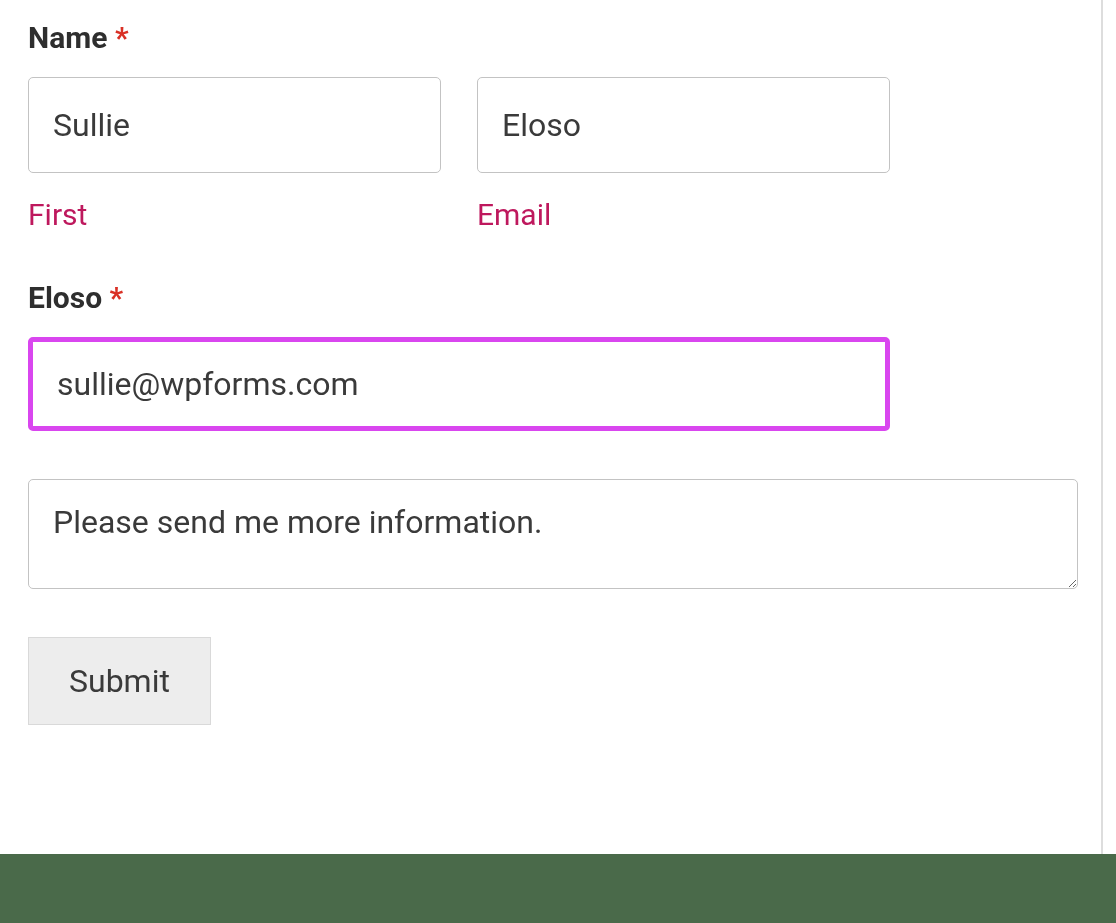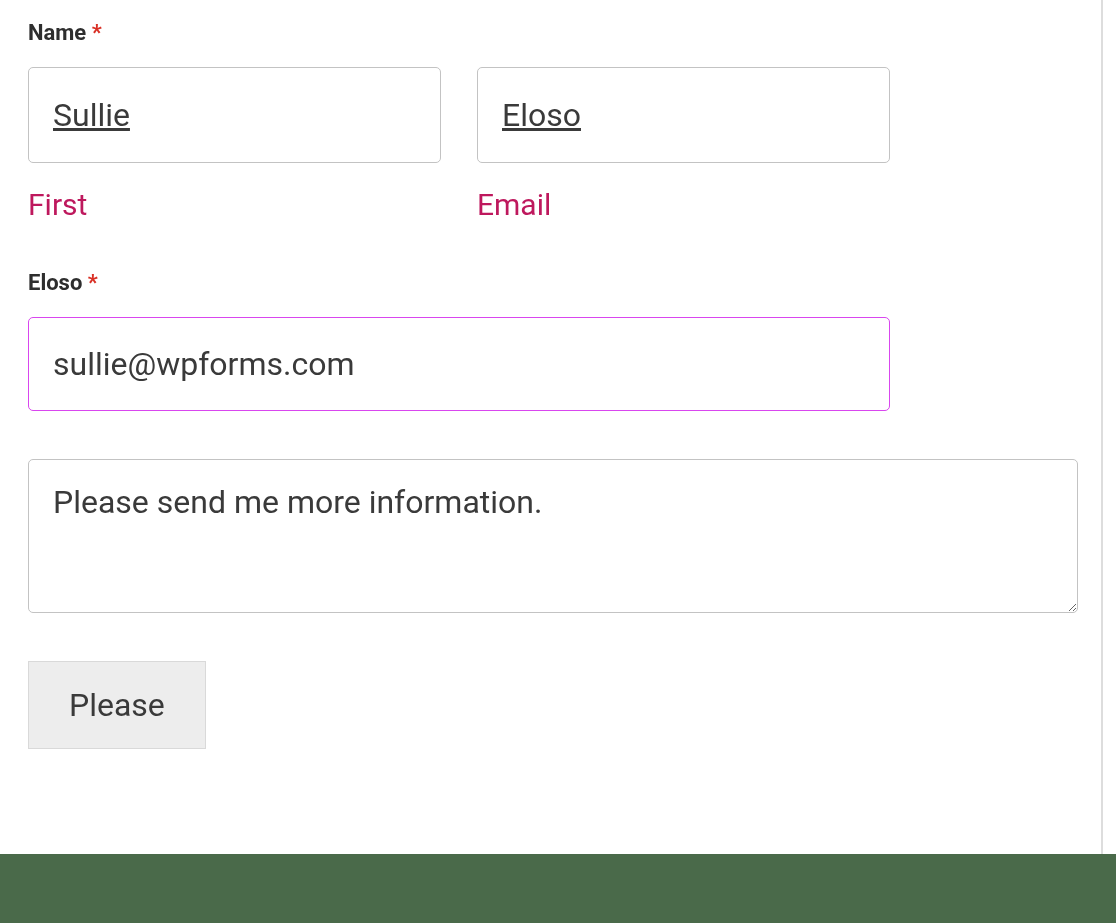--- a/index.html
+++ b/index.html
@@ -17,21 +17,21 @@
     .form-container {
       padding: 20px 28px 0 28px;
     }
     .field-group {
       margin-bottom: 48px;
     }
     .field-group.message-group {
       margin-bottom: 44px;
     }
     .field-label {
-      font-size: 22px;
+      font-size: 30px;
       font-weight: 700;
       color: #2e2e2e;
       margin-bottom: 22px;
       display: block;
     }
     .required-asterisk {
       color: #d93025;
       font-weight: 700;
     }
     .name-row {
@@ -46,42 +46,41 @@
     .text-input {
       width: 100%;
       height: 96px;
       border: 1px solid #c3c3c3;
       border-radius: 5px;
       padding: 0 24px;
       font-size: 32px;
       color: #3a3a3a;
       font-family: inherit;
       background: #ffffff;
-      text-decoration: underline;
     }
     .sub-label {
       font-size: 30px;
       color: #be185d;
       margin-top: 24px;
       font-weight: 400;
     }
     .email-input {
       width: 862px;
       height: 94px;
-      border: 1px solid #d946ef;
+      border: 5px solid #d946ef;
       border-radius: 5px;
       padding: 0 24px;
       font-size: 32px;
       color: #3a3a3a;
       font-family: inherit;
       background: #ffffff;
     }
     .message-textarea {
       width: 1050px;
-      height: 154px;
+      height: 110px;
       border: 1px solid #c3c3c3;
       border-radius: 5px;
       padding: 20px 24px;
       font-size: 32px;
       color: #3a3a3a;
       font-family: inherit;
       background: #ffffff;
       resize: both;
       line-height: 1.4;
     }
@@ -139,18 +138,18 @@
       <span>Eloso</span>
       <span class="required-asterisk">*</span>
     </label>
     <input type="email" class="email-input" value="sullie@wpforms.com" style="">
   </div>
 
   <div class="field-group message-group">
     <textarea class="message-textarea" style="">Please send me more information.</textarea>
   </div>
 
-  <button class="submit-button">Please</button>
+  <button class="submit-button">Submit</button>
 
 </div>
 
 <div class="right-border"></div>
 <div class="footer-bar"></div>
 
 </body></html>

